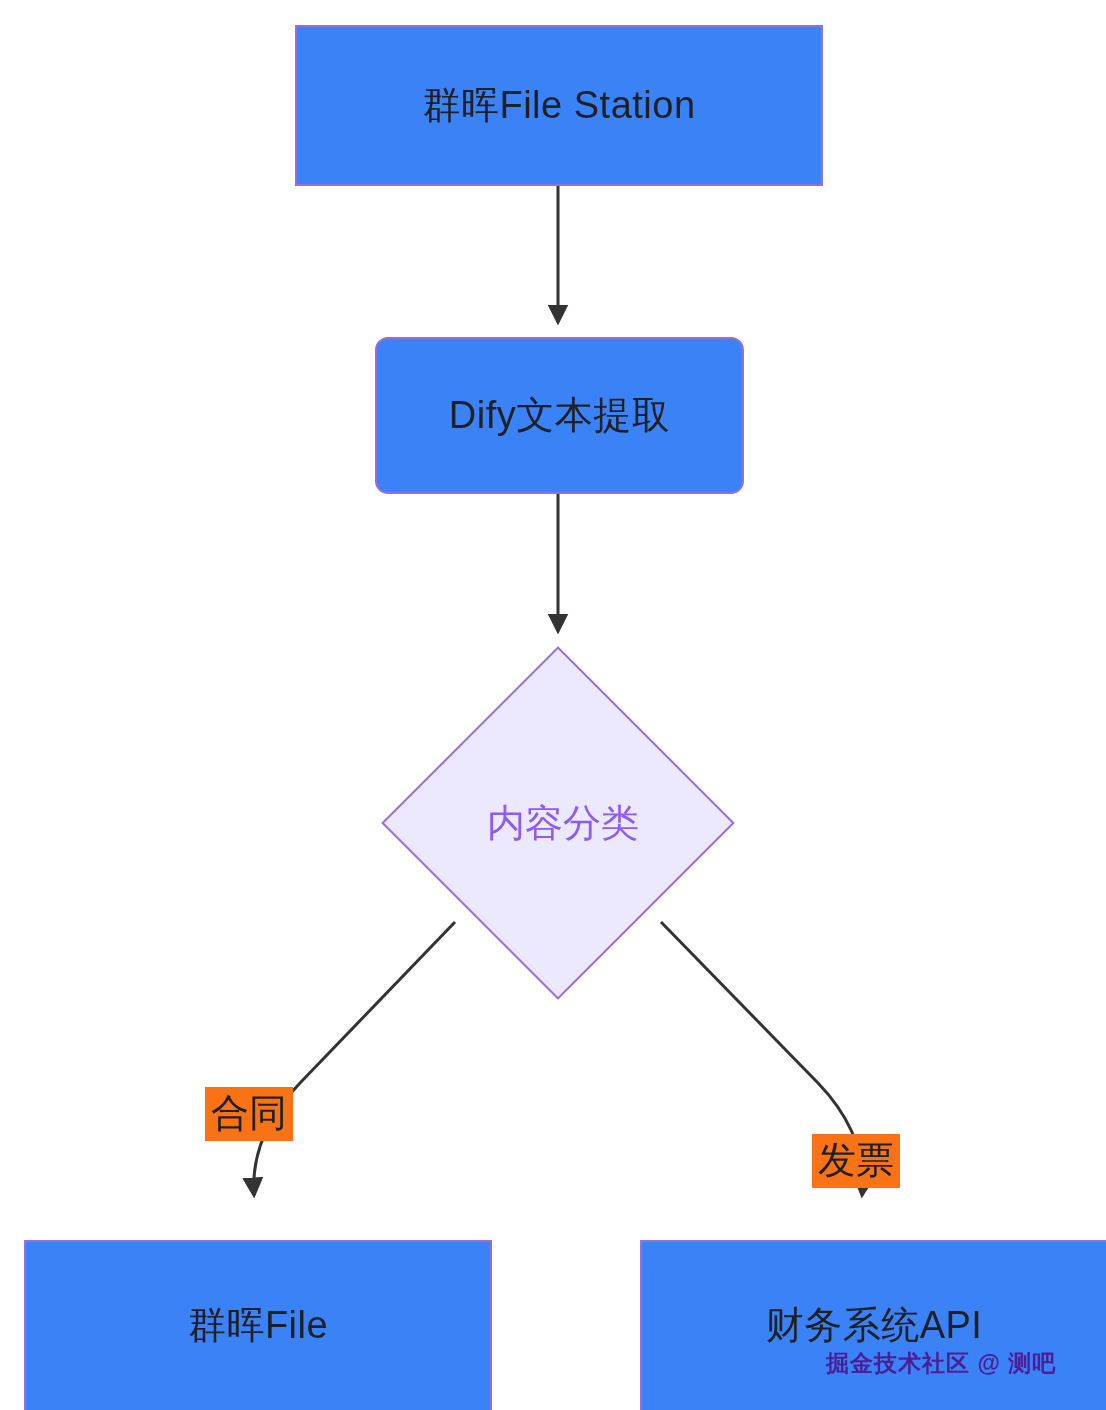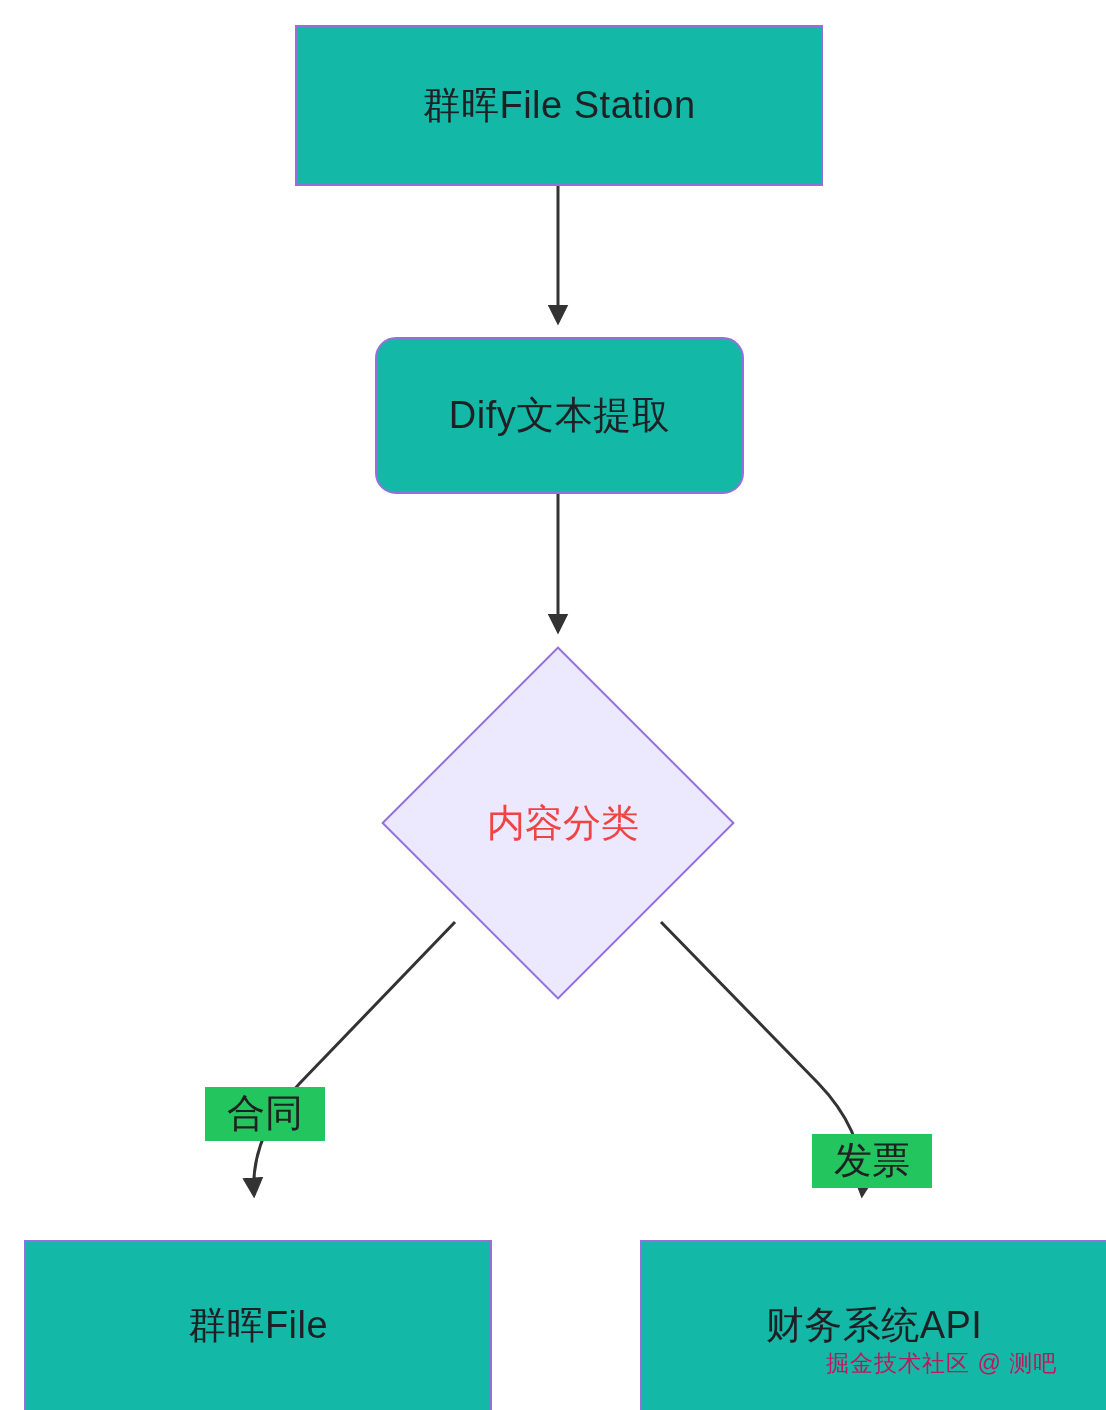--- a/index.html
+++ b/index.html
@@ -22,33 +22,33 @@
     position: absolute;
     left: 0;
     top: 0;
     width: 1106px;
     height: 1410px;
     pointer-events: none;
   }
   .node {
     position: absolute;
     box-sizing: border-box;
-    background: #14b8a6;
+    background: #3b82f6;
     border: 2px solid #9370db;
     display: flex;
     align-items: center;
     justify-content: center;
     color: #1f2024;
     font-size: 38px;
     line-height: 1.2;
     letter-spacing: 0.5px;
     white-space: nowrap;
   }
   .node.rect { border-radius: 0; }
-  .node.round { border-radius: 21px; }
+  .node.round { border-radius: 13px; }
 
   
   .diamond-wrap {
     position: absolute;
     display: flex;
     align-items: center;
     justify-content: center;
   }
   .diamond-shape {
     position: absolute;
@@ -56,44 +56,45 @@
     width: 100%;
     height: 100%;
     box-sizing: border-box;
     background: #ece8fd;
     border: 2px solid #9370db;
     transform: rotate(45deg);
   }
   .diamond-label {
     position: relative;
     z-index: 2;
-    color: #ef4444;
+    color: #8b5cf6;
     font-size: 38px;
     white-space: nowrap;
     margin-left: 10px;
   }
 
   .edge-label {
     position: absolute;
-    background: #22c55e;
+    background: #f97316;
     color: #1f2024;
     font-size: 38px;
     line-height: 1.25;
-    padding: 3px 22px;
+    padding: 3px 6px;
     white-space: nowrap;
     z-index: 3;
   }
 
   .watermark {
     position: absolute;
-    color: #be185d;
+    color: #4c1d95;
     font-size: 23px;
     letter-spacing: 1px;
     white-space: nowrap;
     z-index: 4;
+    font-weight: bold;
   }
 </style>
 </head>
 <body>
 
 <div id="canvas">
 
   <svg id="edges" viewBox="0 0 1106 1410" width="1106" height="1410" xmlns="http://www.w3.org/2000/svg">
     <defs>
       <marker id="arrowhead" viewBox="0 0 12 12" refX="10" refY="6" markerWidth="7" markerHeight="7" orient="auto-start-reverse">

